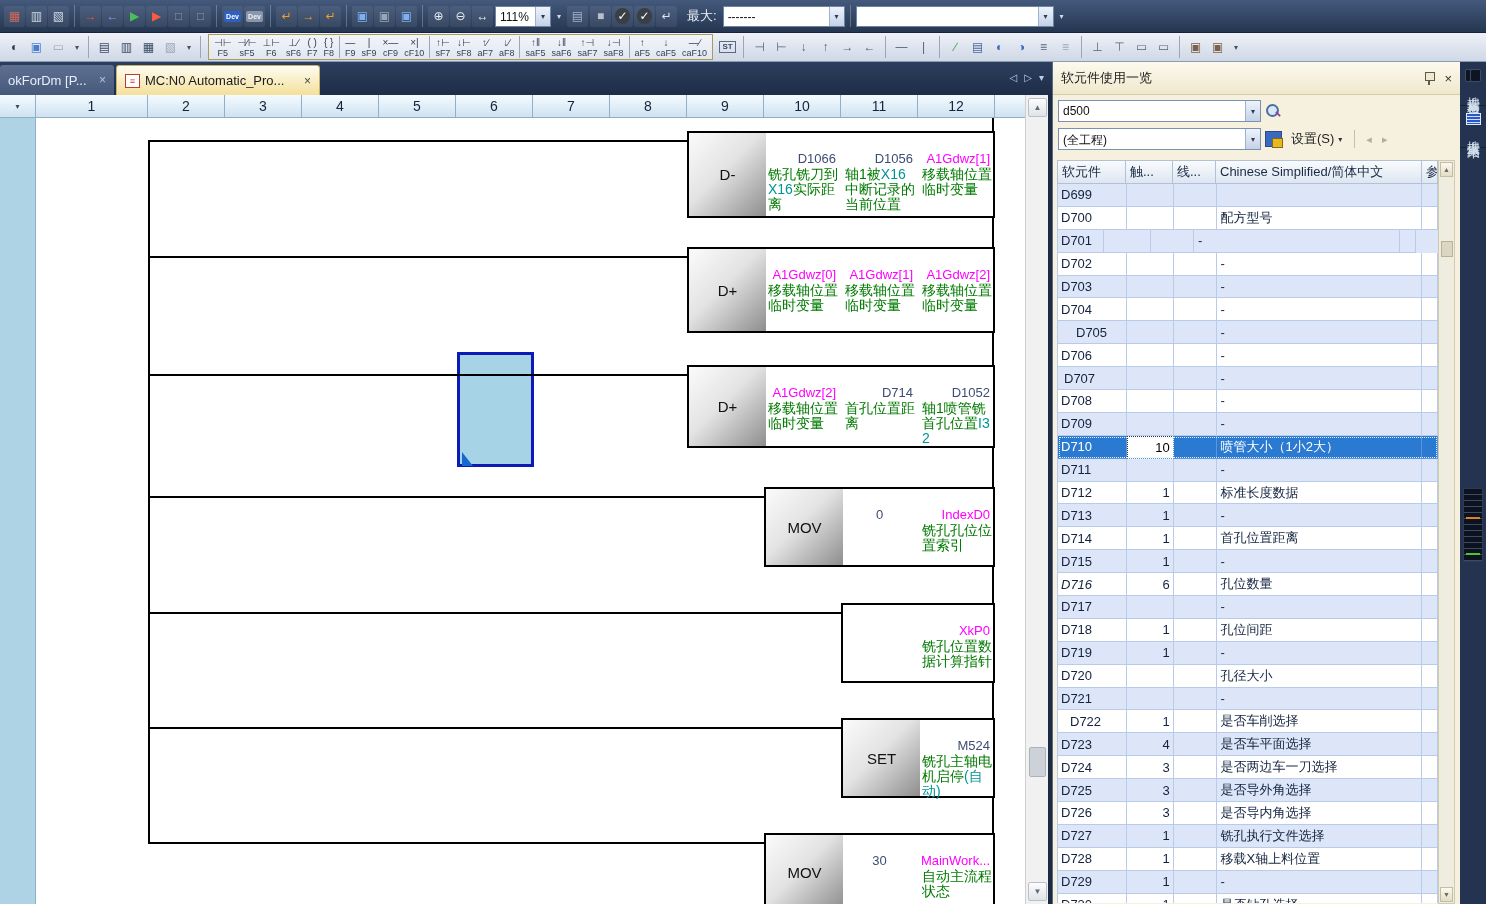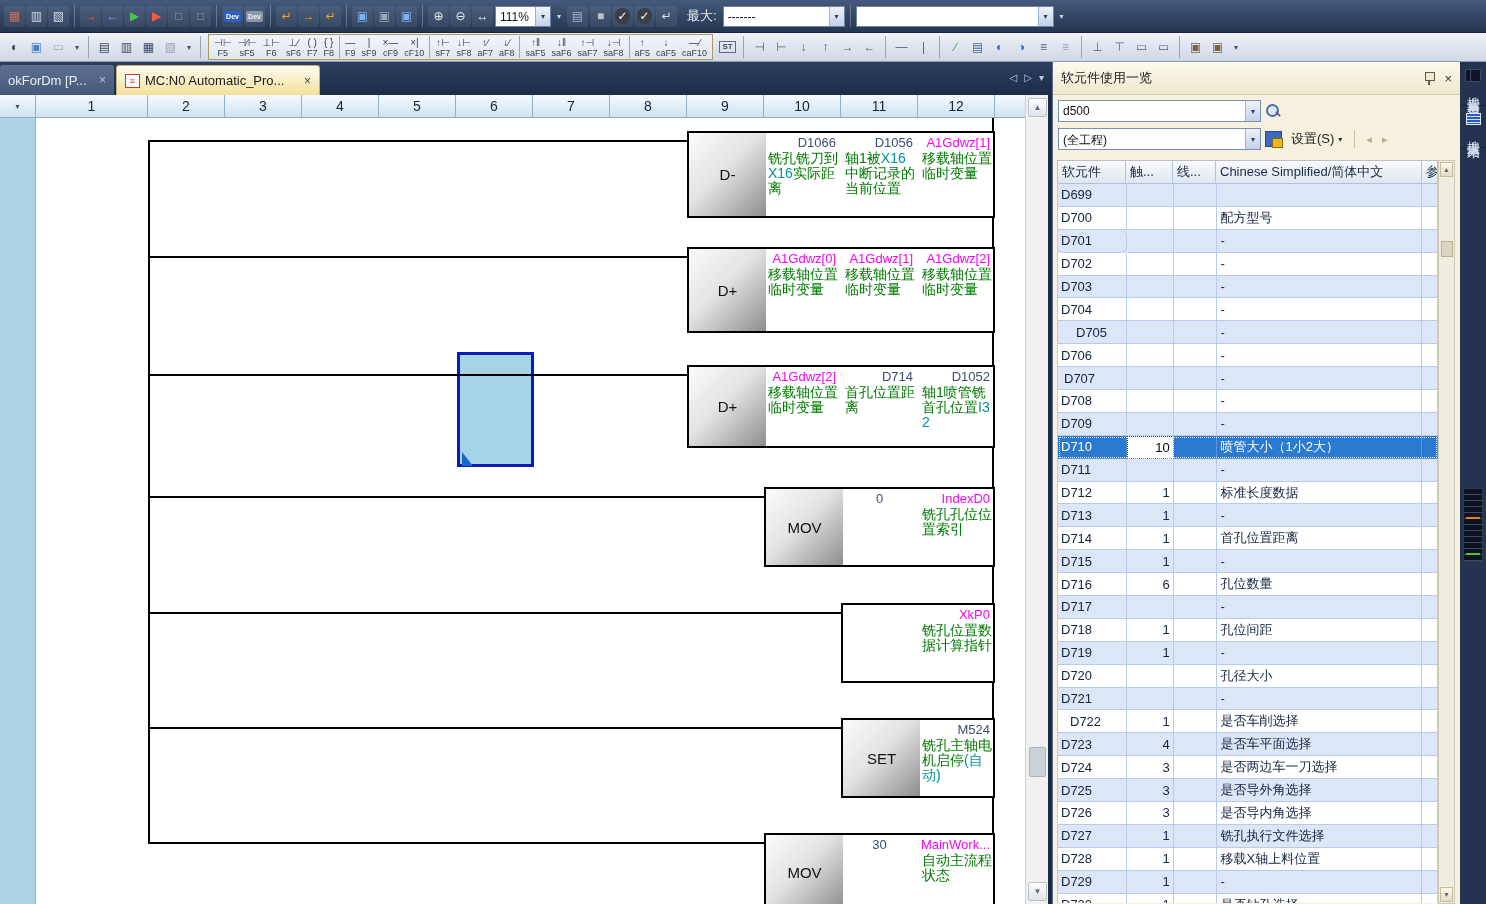--- a/index.html
+++ b/index.html
@@ -55,21 +55,21 @@
        border-bottom:1px solid #8fb0c8;display:flex;align-items:center;justify-content:center;
        font-size:14px;color:#15243c;}
   .lh-corner{font-size:8px;color:#3c4c66;}
   .lstrip{position:absolute;left:0;top:23px;width:36px;height:786px;background:#aed3e4;border-right:1px solid #8fb0c8;}
   .lline{position:absolute;background:#000;z-index:2;}
   .lrail{position:absolute;background:#000;z-index:1;}
   .blk{position:absolute;border:2px solid #000;background:#fff;z-index:3;}
   .blk-cell{position:absolute;left:0;top:0;width:77px;height:100%;
        background:linear-gradient(135deg,#fbfbfb 0%,#e3e3e3 45%,#8e8e8e 100%);
        display:flex;align-items:center;justify-content:center;font-size:15px;color:#111;}
-  .op{position:absolute;top:0;height:100%;width:77px;}
+  .op{position:absolute;top:16px;height:100%;width:77px;}
   .op-label{position:absolute;top:2px;left:0;right:5px;text-align:right;font-size:13px;white-space:nowrap;}
   .op-label.num{right:0;text-align:center;}
   .op-label.device{color:#3d4d72;}
   .op-label.global{color:#ff00ff;}
   .op-comment{position:absolute;top:18px;left:4px;width:71px;font-size:14px;line-height:15px;
        word-break:break-all;}
   .cg{color:#007a00;} .ct{color:#009494;}
   .sel-rect{position:absolute;left:457px;top:257px;width:77px;height:115px;background:#a7d3e6;
        border:3px solid #0d1ab8;z-index:1;}
   .sel-tri{position:absolute;left:462px;top:357px;width:11px;height:14px;background:#1668cc;
@@ -655,21 +655,21 @@
             <div class="dt-cell" style="width: 16px;"></div>
           </div>
           <div class="dt-row">
             <div class="dt-cell" style="width: 69px; padding-left: 3px;">D700</div>
             <div class="dt-cell" style="width: 47px; justify-content: flex-end; padding-right: 3px;"></div>
             <div class="dt-cell" style="width: 43px;"></div>
             <div class="dt-cell" style="width: 206px; padding-left: 4px;">配方型号</div>
             <div class="dt-cell" style="width: 16px;"></div>
           </div>
           <div class="dt-row alt">
-            <div class="dt-cell" style="width: 69px; padding-left: 3px; border-radius: 6px;">D701</div>
+            <div class="dt-cell" style="width: 46px; padding-left: 3px;">D701</div>
             <div class="dt-cell" style="width: 47px; justify-content: flex-end; padding-right: 3px;"></div>
             <div class="dt-cell" style="width: 43px;"></div>
             <div class="dt-cell" style="width: 206px; padding-left: 4px;">-</div>
             <div class="dt-cell" style="width: 16px;"></div>
           </div>
           <div class="dt-row">
             <div class="dt-cell" style="width: 69px; padding-left: 3px;">D702</div>
             <div class="dt-cell" style="width: 47px; justify-content: flex-end; padding-right: 3px;"></div>
             <div class="dt-cell" style="width: 43px;"></div>
             <div class="dt-cell" style="width: 206px; padding-left: 4px;">-</div>
@@ -760,21 +760,21 @@
             <div class="dt-cell" style="width: 16px;"></div>
           </div>
           <div class="dt-row alt">
             <div class="dt-cell" style="width: 69px; padding-left: 3px;">D715</div>
             <div class="dt-cell" style="width: 47px; justify-content: flex-end; padding-right: 3px;">1</div>
             <div class="dt-cell" style="width: 43px;"></div>
             <div class="dt-cell" style="width: 206px; padding-left: 4px;">-</div>
             <div class="dt-cell" style="width: 16px;"></div>
           </div>
           <div class="dt-row">
-            <div class="dt-cell" style="width: 69px; padding-left: 3px;">D716</div>
+            <div class="dt-cell" style="width: 69px; padding-left: 3px; font-style: italic;">D716</div>
             <div class="dt-cell" style="width: 47px; justify-content: flex-end; padding-right: 3px;">6</div>
             <div class="dt-cell" style="width: 43px;"></div>
             <div class="dt-cell" style="width: 206px; padding-left: 4px;">孔位数量</div>
             <div class="dt-cell" style="width: 16px;"></div>
           </div>
           <div class="dt-row alt">
             <div class="dt-cell" style="width: 69px; padding-left: 3px;">D717</div>
             <div class="dt-cell" style="width: 47px; justify-content: flex-end; padding-right: 3px;"></div>
             <div class="dt-cell" style="width: 43px;"></div>
             <div class="dt-cell" style="width: 206px; padding-left: 4px;">-</div>

